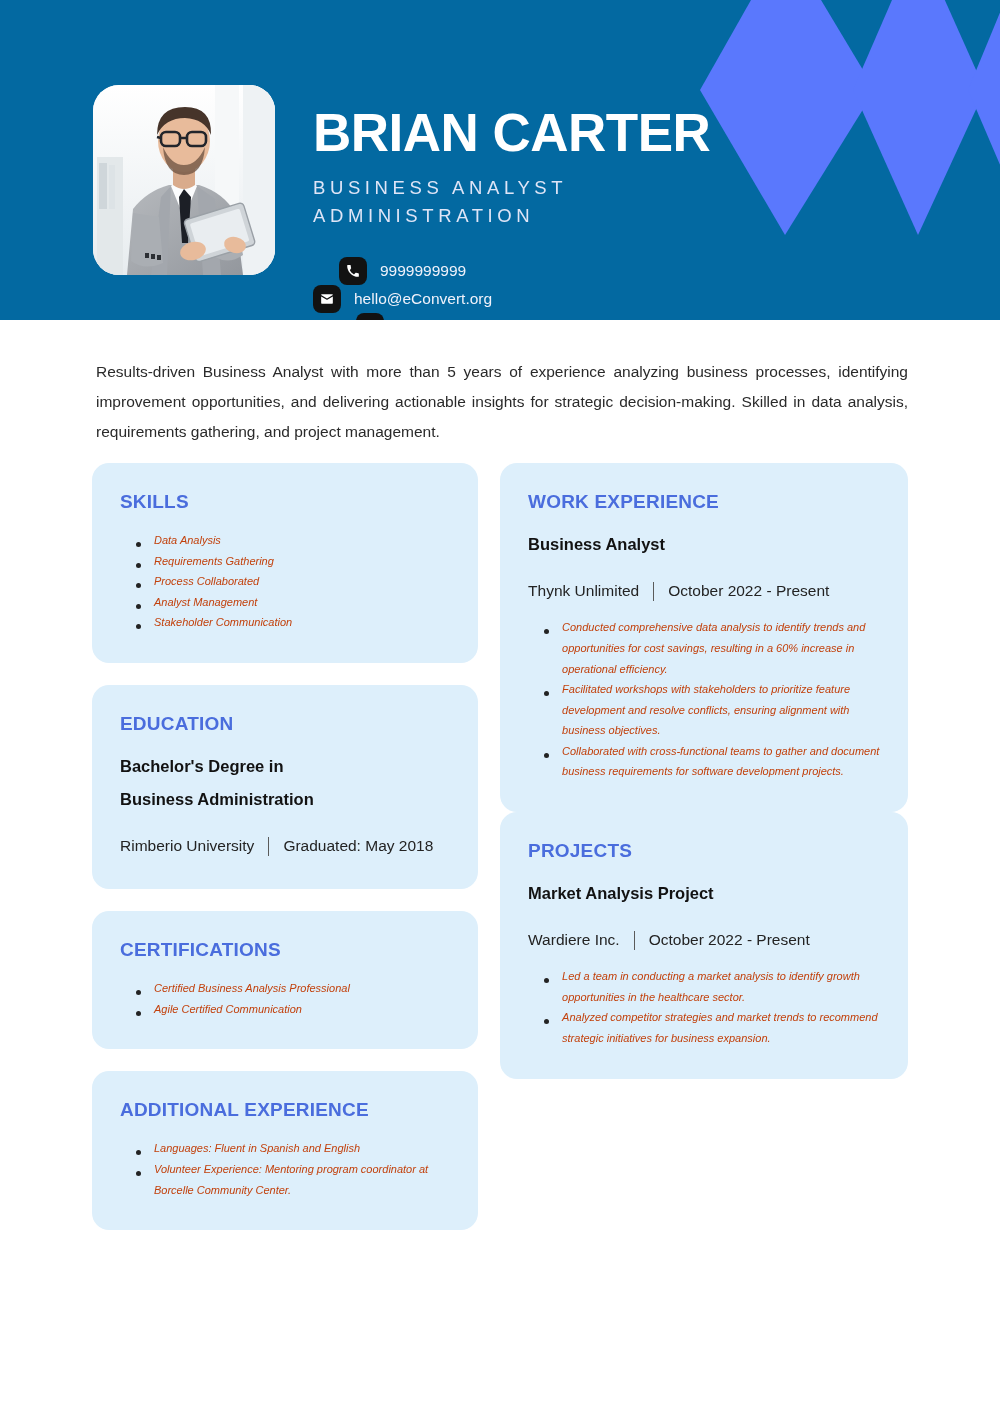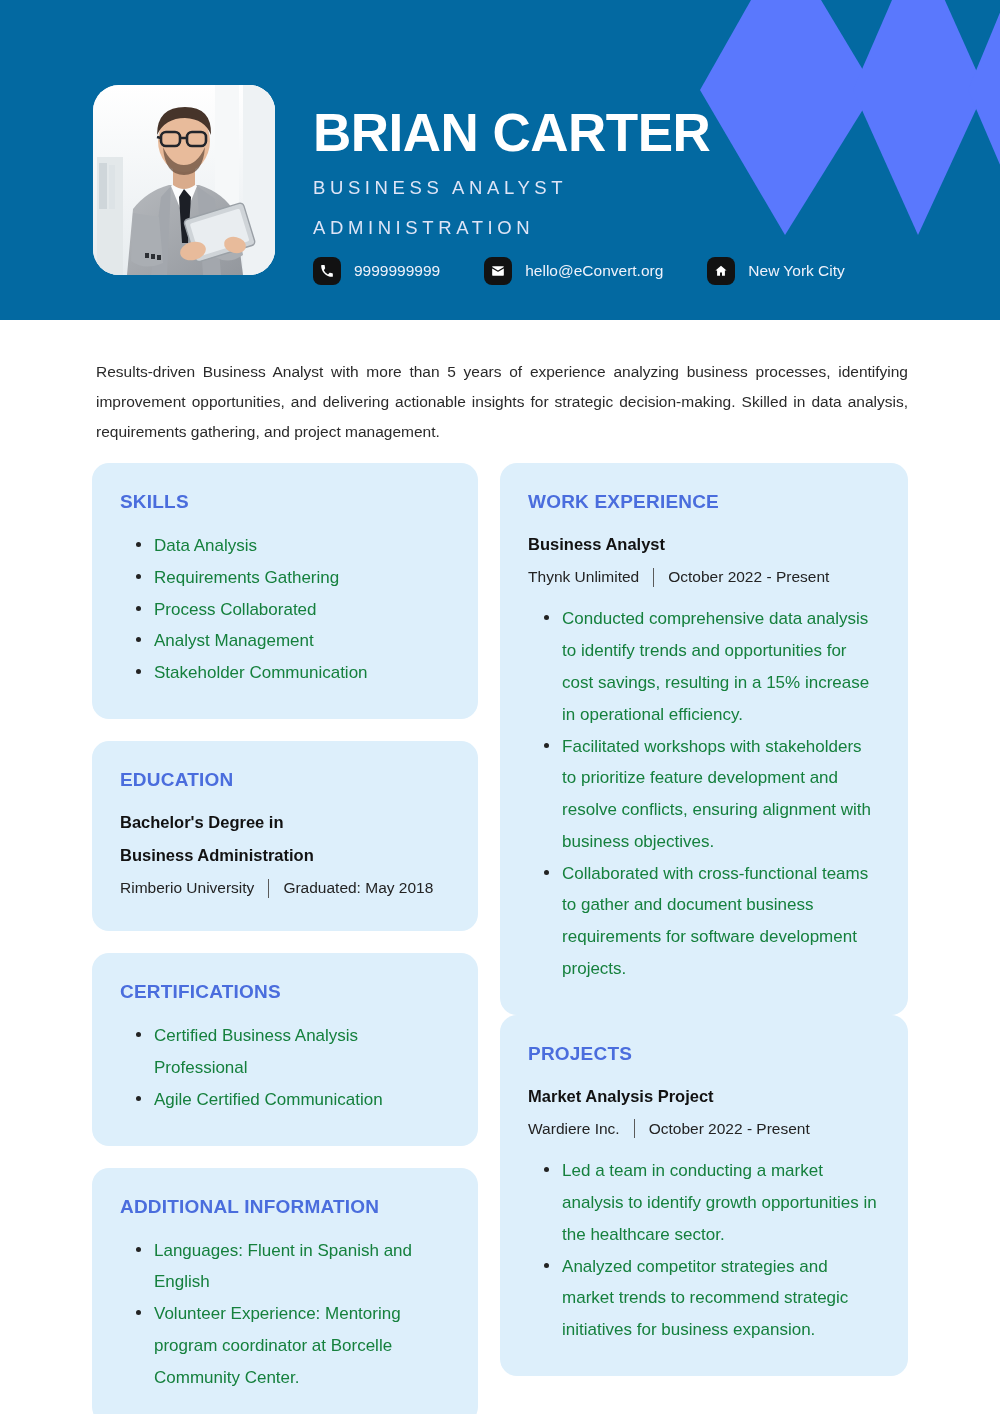--- a/index.html
+++ b/index.html
@@ -77,20 +77,21 @@
     white-space: nowrap;
   }
 
   .contact-row {
     position: absolute;
     left: 313px;
     top: 257px;
     display: flex;
     align-items: center;
     z-index: 4;
+    flex-direction: column;
   }
 
   .contact-item {
     display: flex;
     align-items: center;
     margin-right: 44px;
   }
   .contact-item:last-child { margin-right: 0; }
 
   .contact-icon {
@@ -153,24 +154,25 @@
   }
 
   .bullets {
     list-style: none;
     padding: 0;
     margin: 0;
   }
   .bullets li {
     position: relative;
     padding-left: 34px;
-    font-size: 17px;
+    font-size: 11px;
     line-height: 1.87;
-    color: #15803d;
+    color: #c2410c;
     margin-bottom: 0;
+    font-style: italic;
   }
   .bullets li::before {
     content: "";
     position: absolute;
     left: 16px;
     top: 12px;
     width: 5px;
     height: 5px;
     border-radius: 50%;
     background: #232323;
@@ -195,21 +197,21 @@
     display: inline-block;
     width: 1px;
     height: 19px;
     background: #5a5a5a;
     margin: 0 14px;
     flex: none;
   }
 
   .entry-bullets { margin-top: 13px; }
 
-  .gap-top-10 { margin-top: 6px; }
+  .gap-top-10 { margin-top: 20px; }
 </style>
 </head>
 <body>
 
 <div class="page">
 
   <div class="header">
 
     <svg class="diamond-layer" viewBox="0 0 1000 320" preserveAspectRatio="none">
       <polygon points="785,-60 875,90 785,235 700,90" fill="#5a78fd"></polygon>
@@ -278,21 +280,21 @@
           <rect x="52" y="168" width="4" height="5" fill="#2c2f34"></rect>
           <rect x="58" y="169" width="4" height="5" fill="#2c2f34"></rect>
           <rect x="64" y="170" width="4" height="5" fill="#2c2f34"></rect>
         </g>
       </svg>
     </div>
 
     <div class="name-block">
       <div class="full-name">BRIAN CARTER</div>
       <div class="job-title">BUSINESS ANALYST</div>
-      <div class="job-title" style="margin-top:12px">ADMINISTRATION</div>
+      <div class="job-title" style="margin-top:0">ADMINISTRATION</div>
     </div>
 
     <div class="contact-row">
 
       <div class="contact-item">
         <span class="contact-icon">
           <svg viewBox="0 0 24 24">
               <path d="M6.6 10.8c1.6 3.1 4 5.5 7.1 7.1l2.4-2.4c.3-.3.7-.4 1.1-.3 1.2.4 2.5.6 3.8.6.6 0 1 .4 1 1V21c0 .6-.4 1-1 1C10.6 22 2 13.4 2 2.9c0-.6.4-1 1-1h4.2c.6 0 1 .4 1 1 0 1.3.2 2.6.6 3.8.1.4 0 .8-.3 1.1L6.6 10.8z"></path>
             </svg>
         </span>
@@ -350,41 +352,41 @@
 
       <div class="card">
         <div class="card-heading">CERTIFICATIONS</div>
         <ul class="bullets">
           <li>Certified Business Analysis Professional</li>
           <li>Agile Certified Communication</li>
         </ul>
       </div>
 
       <div class="card">
-        <div class="card-heading">ADDITIONAL INFORMATION</div>
+        <div class="card-heading">ADDITIONAL EXPERIENCE</div>
         <ul class="bullets">
           <li>Languages: Fluent in Spanish and English</li>
           <li>Volunteer Experience: Mentoring program coordinator at Borcelle Community Center.</li>
         </ul>
       </div>
 
     </div>
 
     <div class="col-right">
 
       <div class="card">
         <div class="card-heading">WORK EXPERIENCE</div>
         <div class="entry-title">Business Analyst</div>
         <div class="entry-meta gap-top-10">
           <span>Thynk Unlimited</span>
           <span class="entry-divider"></span>
           <span>October 2022 - Present</span>
         </div>
         <ul class="bullets entry-bullets">
-          <li>Conducted comprehensive data analysis to identify trends and opportunities for cost savings, resulting in a 15% increase in operational efficiency.</li>
+          <li>Conducted comprehensive data analysis to identify trends and opportunities for cost savings, resulting in a 60% increase in operational efficiency.</li>
           <li>Facilitated workshops with stakeholders to prioritize feature development and resolve conflicts, ensuring alignment with business objectives.</li>
           <li>Collaborated with cross-functional teams to gather and document business requirements for software development projects.</li>
         </ul>
       </div>
 
       <div class="card">
         <div class="card-heading">PROJECTS</div>
         <div class="entry-title">Market Analysis Project</div>
         <div class="entry-meta gap-top-10">
           <span>Wardiere Inc.</span>

